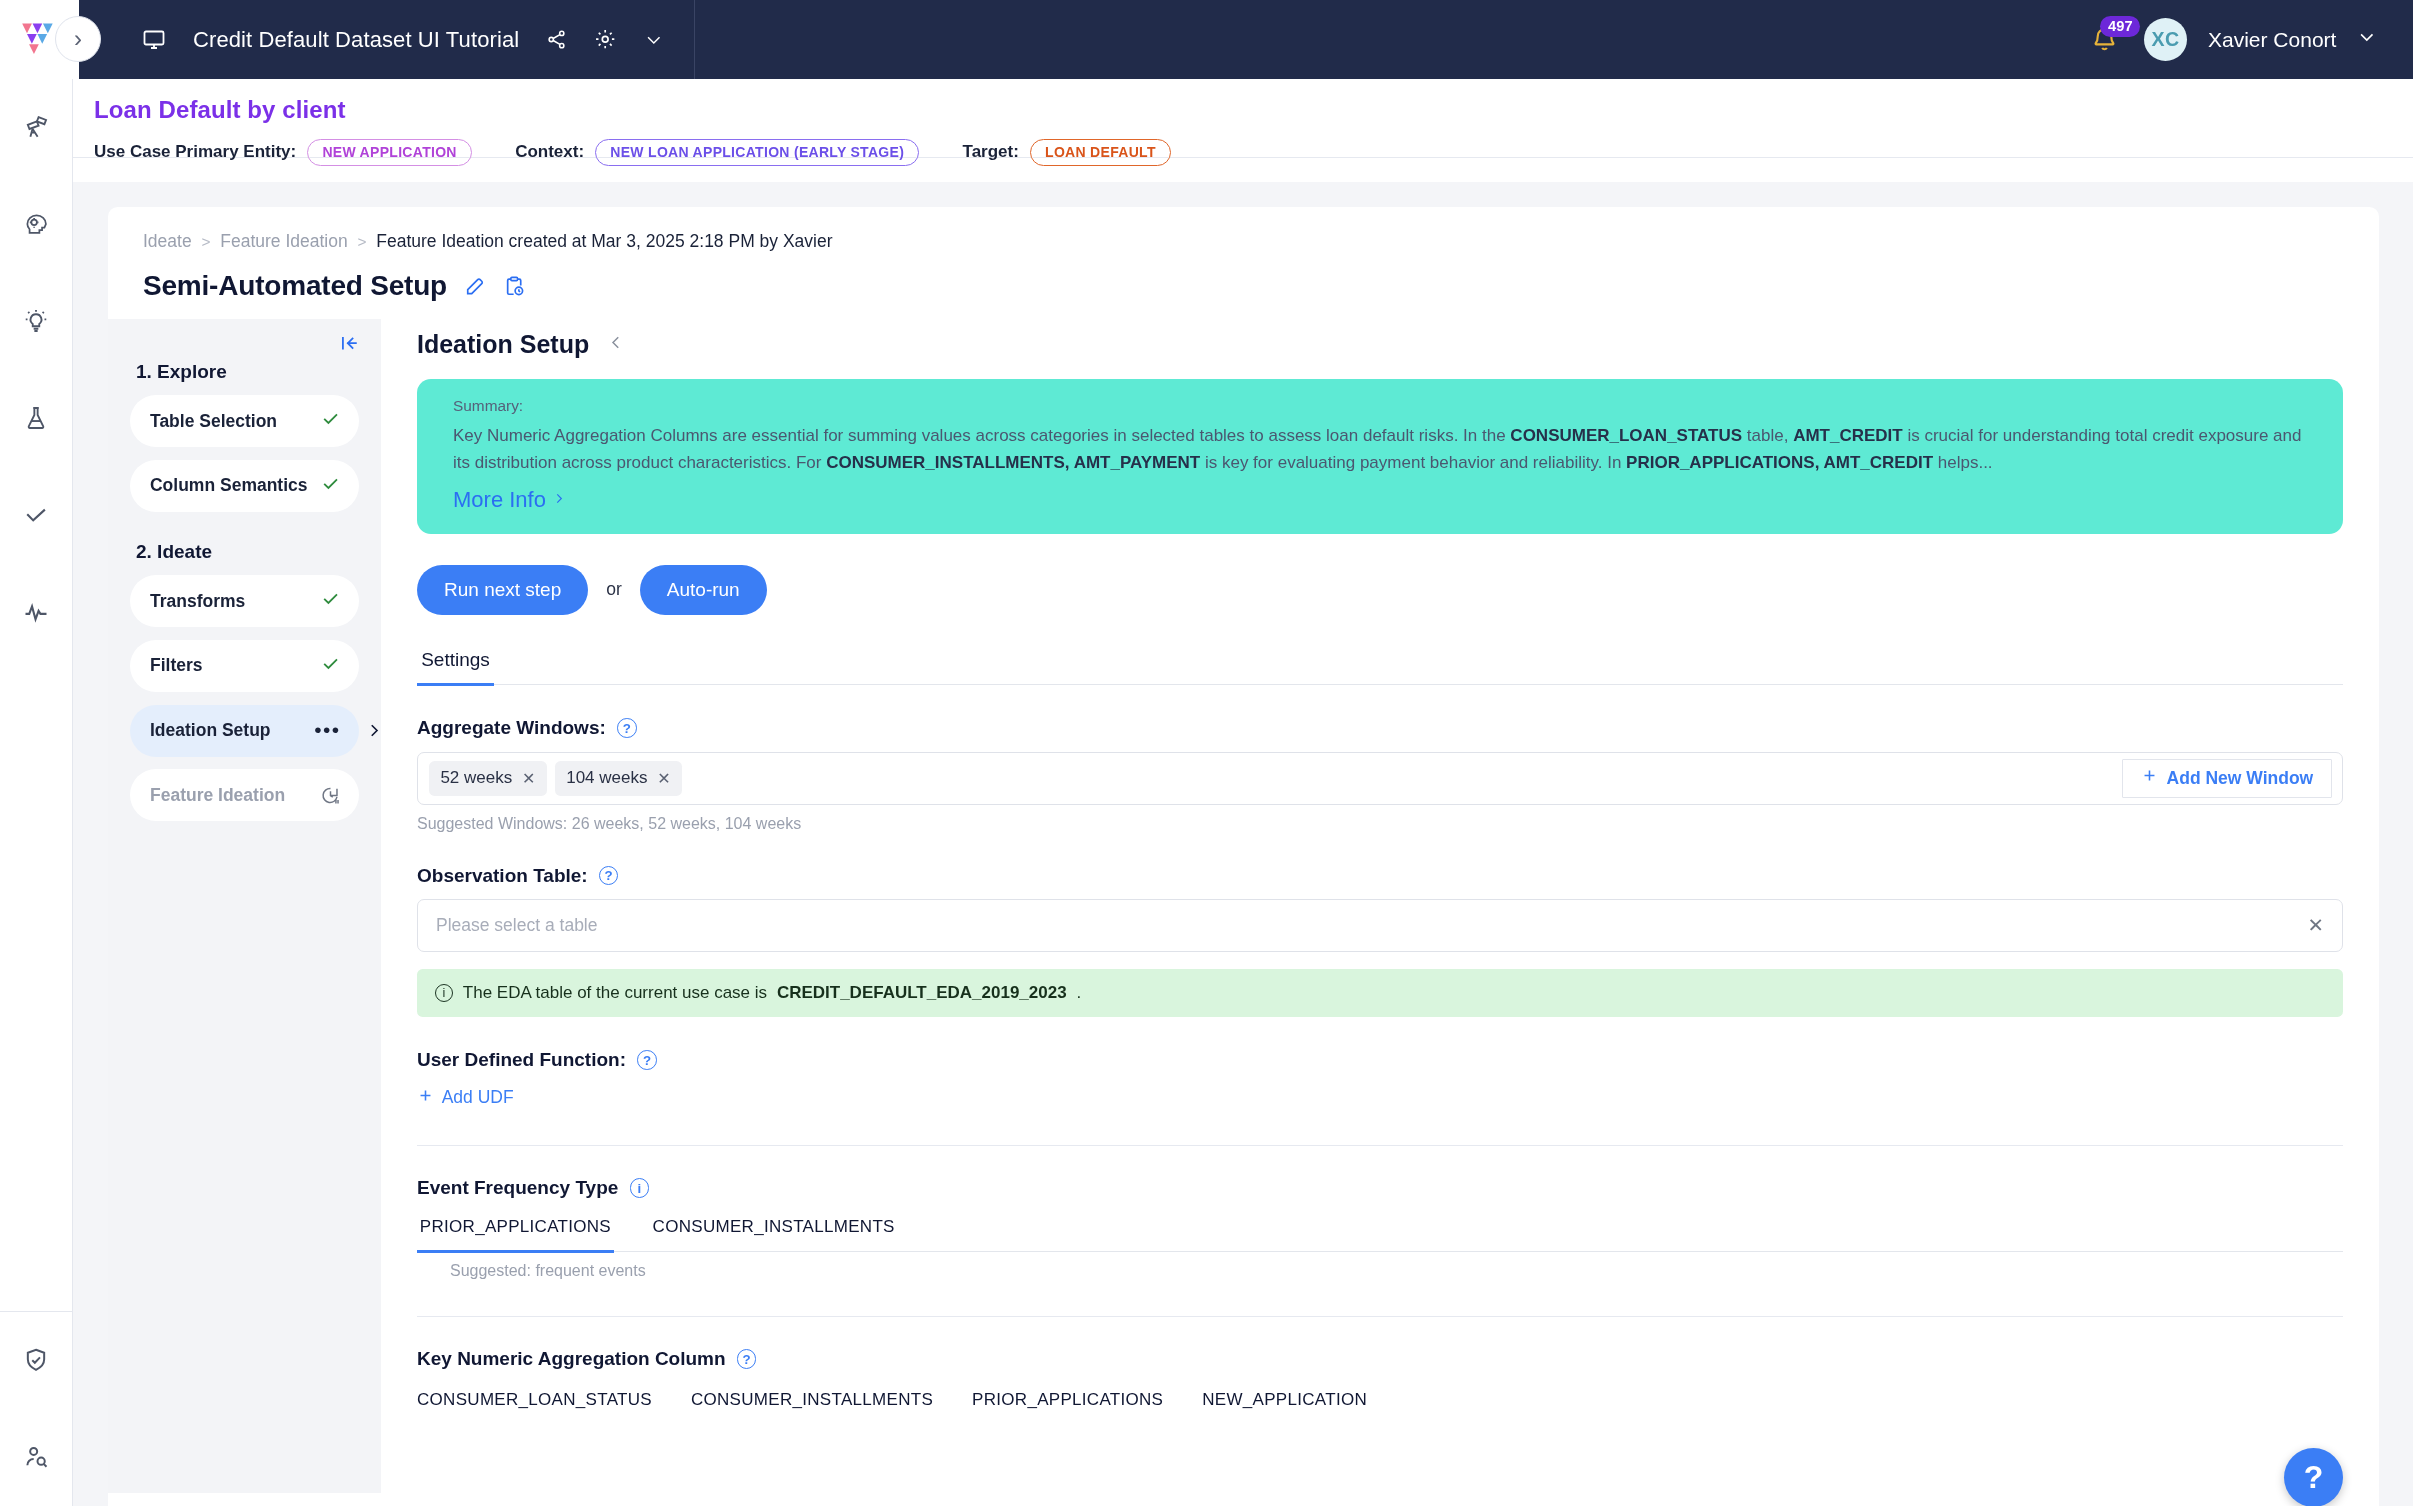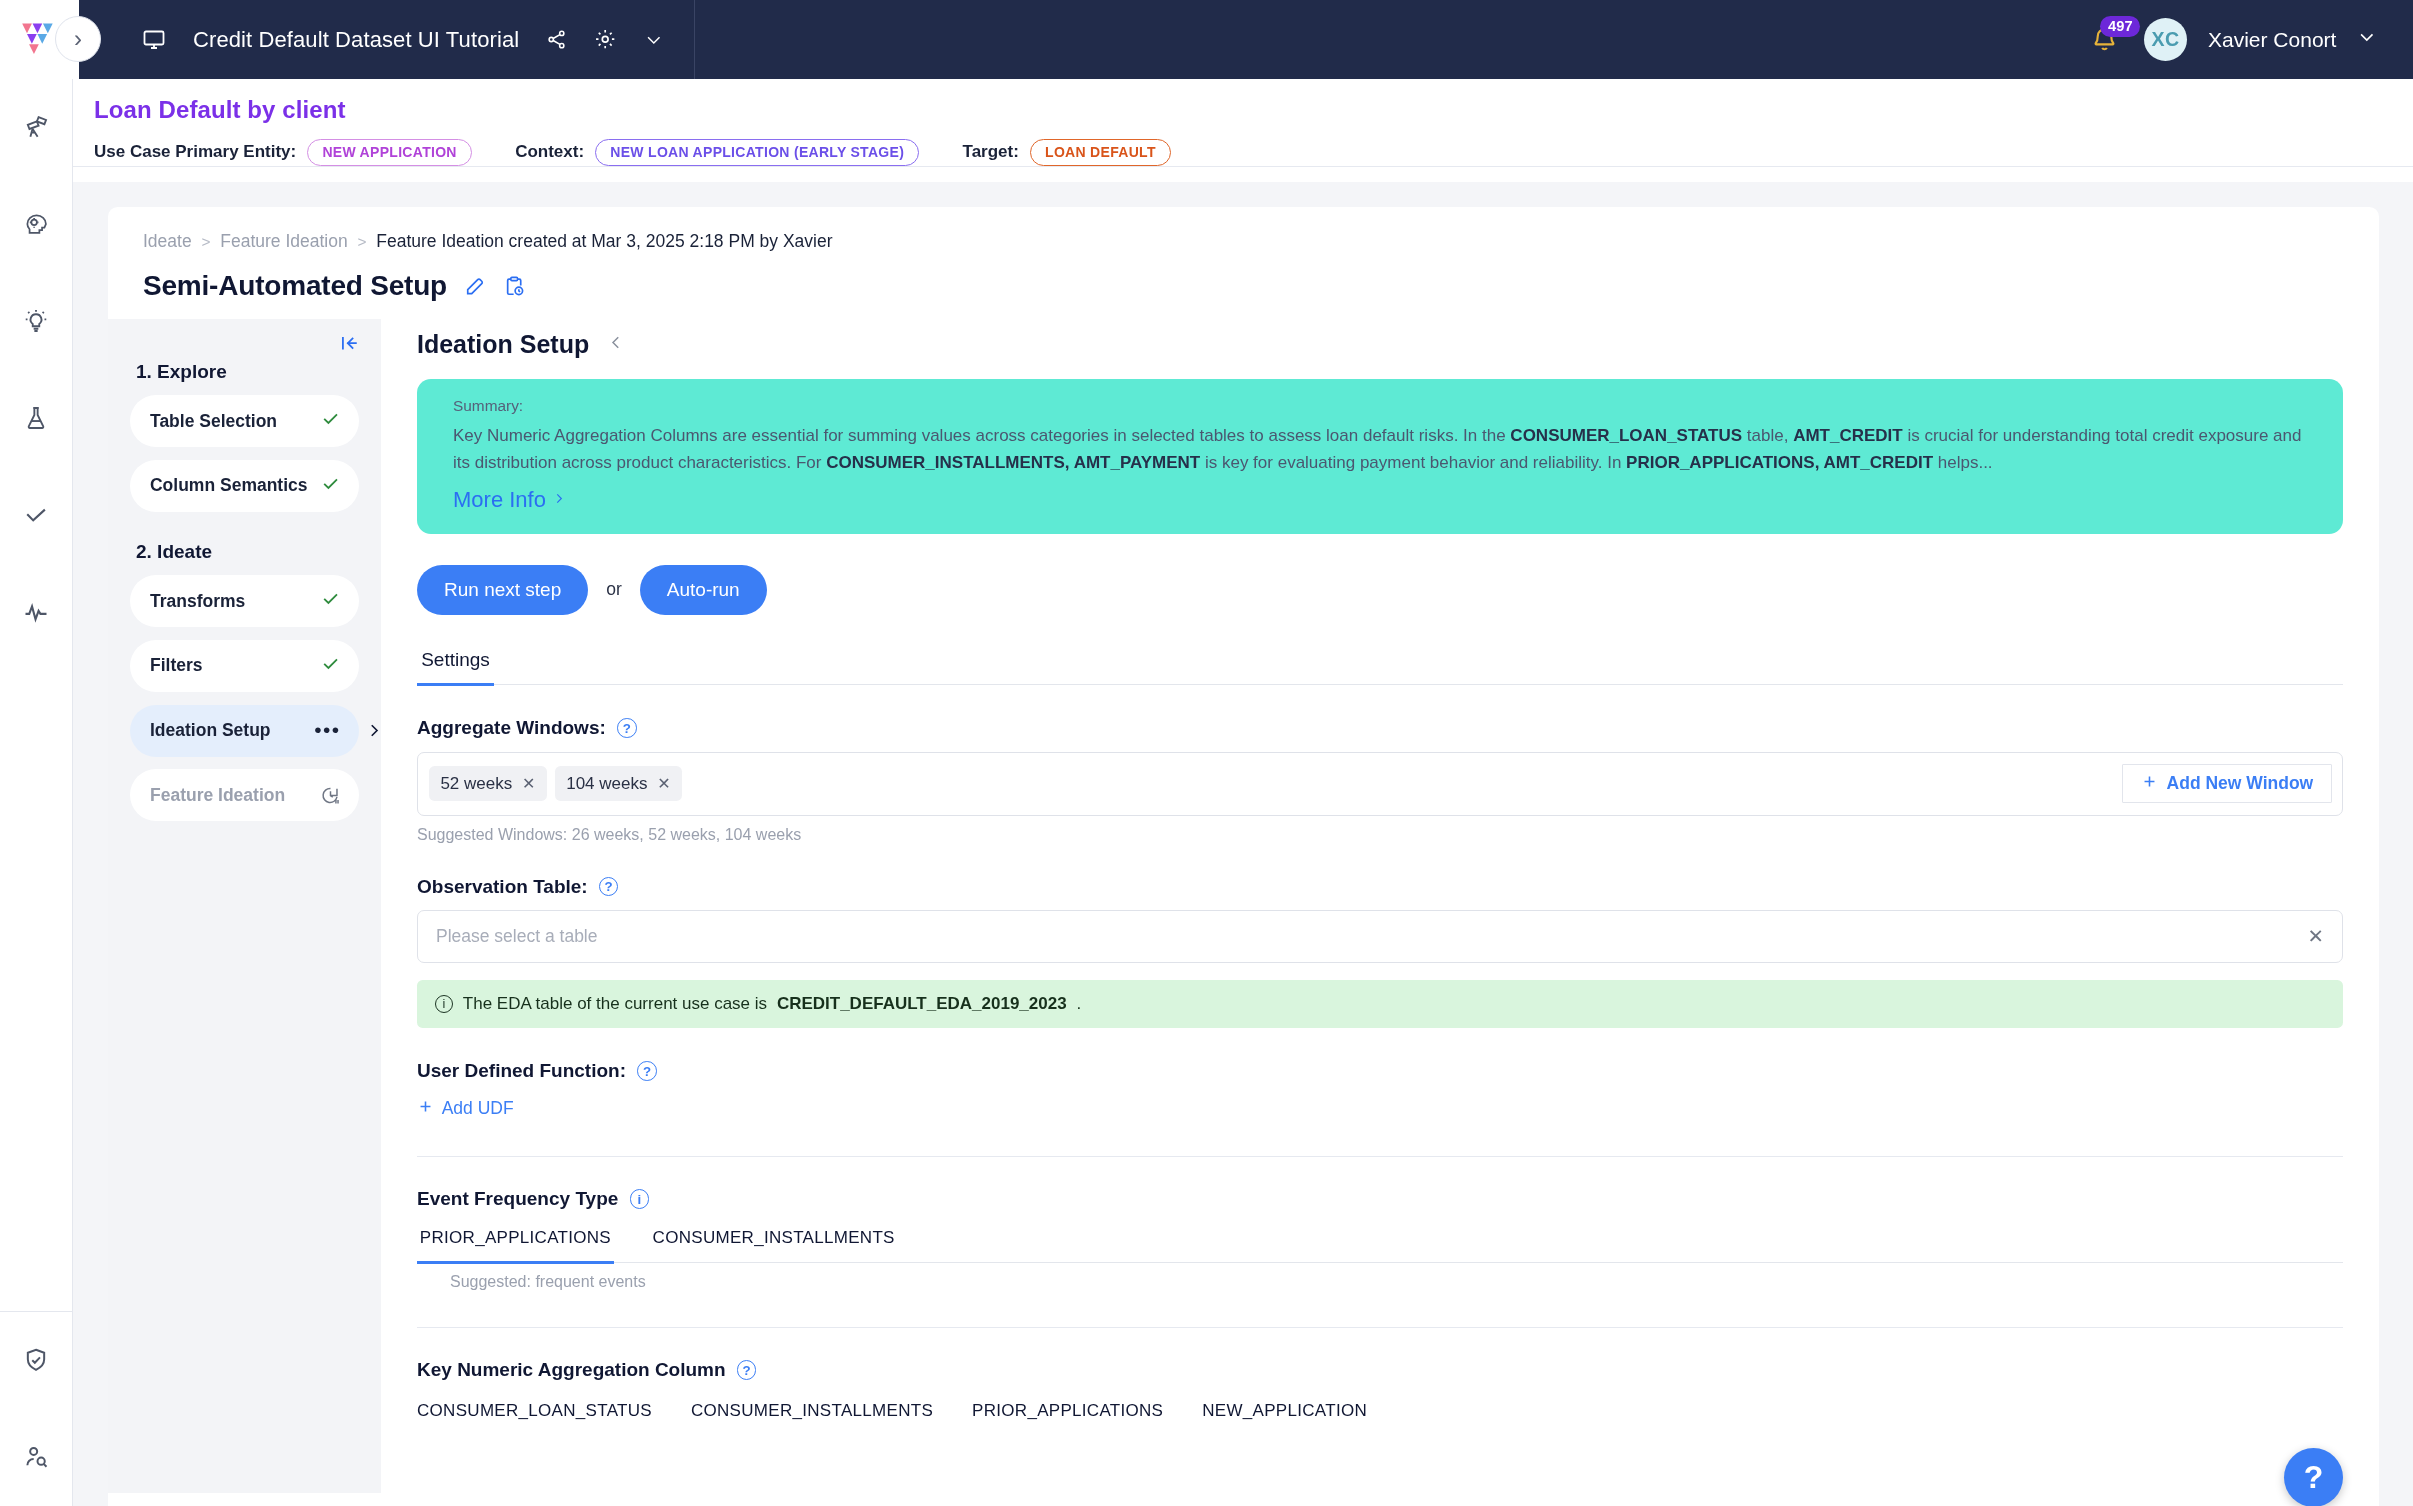--- a/index.html
+++ b/index.html
@@ -66,21 +66,21 @@
   .rail-icon {
     width: 73px; height: 97px; display: flex;
     align-items: center; justify-content: center;
     color: #4e5667; cursor: pointer;
   }
   .rail-gap { flex: 1; }
   .rail-sep { width: 73px; height: 0.7px; background:#e4e7ee; }
 
   
   .uc-header {
-    position: absolute; left: 73px; top: 79px; width: 2341px; height: 88px;
+    position: absolute; left: 73px; top: 79px; width: 2341px; height: 79px;
     background: #ffffff; border-bottom: 0.7px solid #e6e9f0;
     padding: 17px 0 0 21px;
   }
   .uc-title { color: #7b30e8; font-size: 24px; font-weight: bold; letter-spacing: 0.1px; }
   .uc-meta { display: flex; align-items: center; gap: 11.2px; margin-top: 14.7px; }
   .uc-lbl { font-size: 17px; color: #1a2238; font-weight: bold; }
   .pill {
     border-radius: 700px; padding: 4.2px 14px 4.9px;
     font-size: 14px; font-weight: bold; letter-spacing: 0.3px;
   }
@@ -179,21 +179,21 @@
     width: 19.6px; height: 19.6px; border-radius: 50%;
     border: 1.4px solid #3b7ef5; color: #3b7ef5;
     font-size: 13.3px; font-weight: bold;
     display: flex; align-items: center; justify-content: center;
     cursor: pointer; flex: none;
   }
 
   .input-row {
     margin-top: 12.6px; display: flex; align-items: center;
     border: 0.7px solid #dfe2e9; border-radius: 7px;
-    height: 64px; padding: 0 7px 0 11.2px; justify-content: space-between;
+    height: 53px; padding: 0 7px 0 11.2px; justify-content: space-between;
   }
   .chips { display: flex; align-items: center; gap: 8.4px; }
   .chip {
     background: #f0f1f4; border-radius: 5.6px; height: 35px;
     display: flex; align-items: center; gap: 9.8px;
     padding: 0 11.2px; font-size: 17px; color: #2a3145; cursor: pointer;
   }
   .chip-x { color: #5a6172; font-size: 16px; }
   .add-window {
     display: flex; align-items: center; gap: 8.4px;

